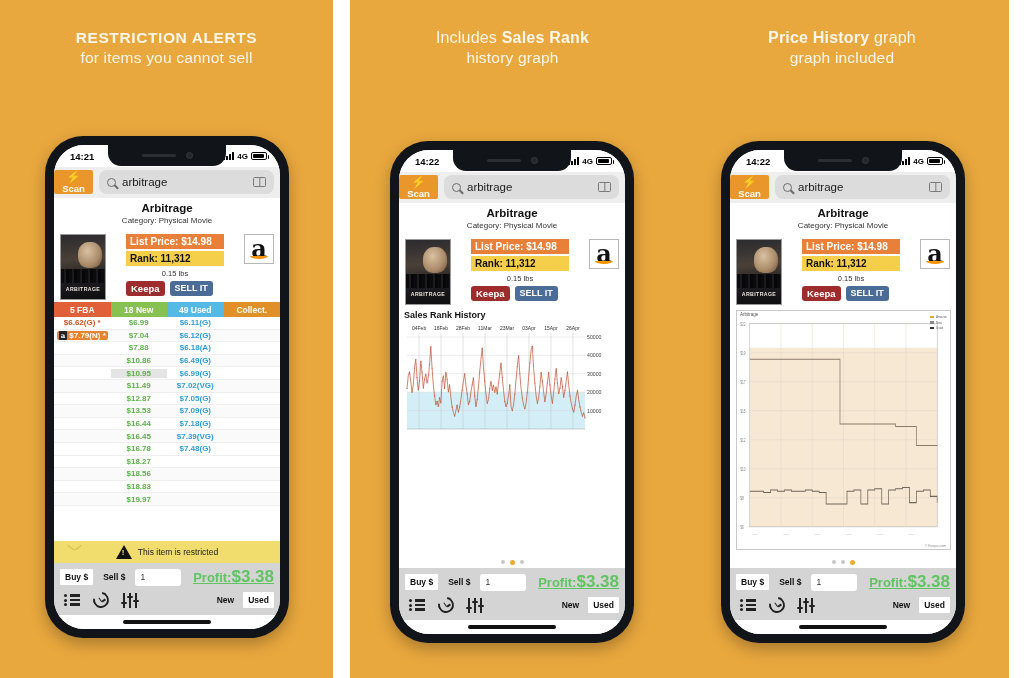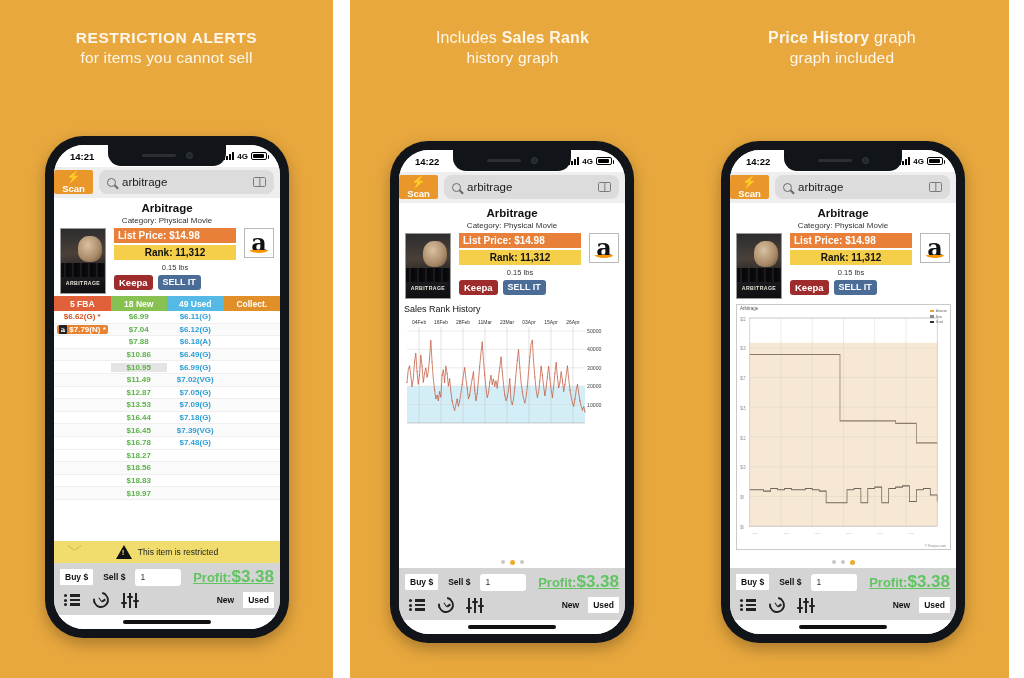--- a/index.html
+++ b/index.html
@@ -104,38 +104,38 @@
   .mag { width: 9px; height: 9px; border: 1.6px solid #6c6c6c; border-radius: 50%; position: relative; flex: 0 0 auto;}
   .mag::after { content:""; position:absolute; right:-4px; bottom:-2px; width: 5px; height: 1.6px; background:#6c6c6c; transform: rotate(45deg); }
   .searchval { font-size: 11.5px; color: #1b1b1b; flex: 1; }
   .bookicon { width: 13px; height: 10px; border: 1.4px solid #7a7a7a; border-radius: 1.5px; position: relative; }
   .bookicon::after { content:""; position:absolute; left:50%; top:0; bottom:0; width:1.4px; background:#7a7a7a; transform: translateX(-50%); }
 
   
   .product { background: #fff; padding: 4px 6px 2px 6px; flex: 0 0 auto; }
   .ptitle { text-align: center; font-size: 11.5px; font-weight: bold; color: #111; }
   .pcat { text-align: center; font-size: 8px; color: #333; margin-top: 2px; }
-  .prow { display: flex; gap: 8px; margin-top: 3px; align-items: flex-start; }
+  .prow { display: flex; gap: 20px; margin-top: 9px; align-items: flex-start; }
   .cover {
     width: 46px; height: 66px; flex: 0 0 46px;
     background: linear-gradient(175deg,#2b2b2e 0%,#4a4038 38%,#1d1c20 70%,#0e0e11 100%);
     border: 1px solid #999; position: relative; overflow: hidden;
   }
   .cover .face {
     position:absolute; right:3px; top:7px; width: 24px; height: 26px; border-radius: 45% 45% 40% 40%;
     background: radial-gradient(ellipse at 40% 35%, #d9c1a2 0%, #a98a68 60%, #5e4a36 100%);
   }
   .cover .skyline { position:absolute; left:0; right:0; bottom: 16px; height: 14px;
     background: repeating-linear-gradient(90deg,#0b0b0d 0 3px,#1a1a1f 3px 5px,#070709 5px 8px); }
   .cover .ctitle { position:absolute; left:0; right:0; bottom: 7px; text-align:center;
     font-size: 5.2px; letter-spacing: .4px; color:#e8e3d8; font-weight: bold; }
   .pinfo { flex: 1; min-width: 0; }
   .bar { font-size: 10px; font-weight: bold; padding: 2px 4px; color: #111; }
   .bar.price { background: #e8803a; color: #fff; }
-  .bar.rank { background: #f5cf4a; color: #111; margin-top: 2px; text-align: center; }
+  .bar.rank { background: #f5cf4a; color: #111; margin-top: 2px; }
   .lbs { text-align: center; font-size: 7.5px; color: #333; margin-top: 3px; }
   .btnrow { display: flex; gap: 5px; margin-top: 3px; }
   .btn-keepa { background: #9e2c2c; color: #fff; font-size: 9.5px; font-weight: bold; padding: 2px 5px; border-radius: 3px; cursor: pointer; }
   .btn-sellit { background: #4a6c96; color: #fff; font-size: 9px; font-weight: bold; padding: 2px 5px; border-radius: 3px; cursor: pointer; }
   .amzlogo {
     width: 30px; height: 30px; flex: 0 0 30px; background: #fff; border: 1px solid #b8b8b8;
     display: flex; align-items: center; justify-content: center; position: relative;
   }
   .amzlogo span { font-size: 24px; font-weight: bold; color: #111; line-height: .9; font-family: "DejaVu Serif", serif; }
   .amzlogo::after { content:""; position:absolute; left:5px; right:5px; bottom:4px; height:3px;
@@ -153,21 +153,21 @@
   .trow.alt { background: #fafafa; }
   .tcell { flex: 1; text-align: center; font-size: 8px; font-weight: bold; }
   .c-fba { color: #d1531f; }
   .c-new { color: #5db24a; }
   .c-used { color: #2e9fd6; }
   .fba-hl { background: #e9822e; color: #fff; border-radius: 2px; padding: 0 2px; display: inline-flex; align-items:center; gap: 2px;}
   .fba-hl .amzmini { background:#222; color:#fff; font-size:7px; font-weight:bold; padding: 0 2px; border-radius:1px; font-family:"DejaVu Serif",serif;}
   .newhl { background: #e4e4e4; }
 
   
-  .charttitle { font-size: 9px; font-weight: normal; color: #111; padding: 3px 0 1px 5px; }
+  .charttitle { font-size: 9px; font-weight: bold; color: #111; padding: 3px 0 1px 5px; }
   .chartbox { position: relative; background: #fff; padding: 0 4px 4px 4px; flex: 1 1 auto; }
   .svgchart { width: 100%; display: block; }
 
   
   .keepawrap { flex: 1 1 auto; background:#fff; padding: 3px 5px 6px 6px; position: relative; }
   .keepa-inner { border: 1px solid #c9c9c9; background:#fff; position: relative; width: 100%; height: 100%; }
   .keepa-label { position:absolute; left:3px; top:1px; font-size:4.5px; color:#555; }
   .keepa-legend { position:absolute; right:3px; top:4px; display:flex; flex-direction:column; gap:1.5px; }
   .keepa-legend div { display:flex; align-items:center; gap:2px; font-size:3px; color:#666; }
   .keepa-legend i { width:4px; height:2.5px; display:block; }

